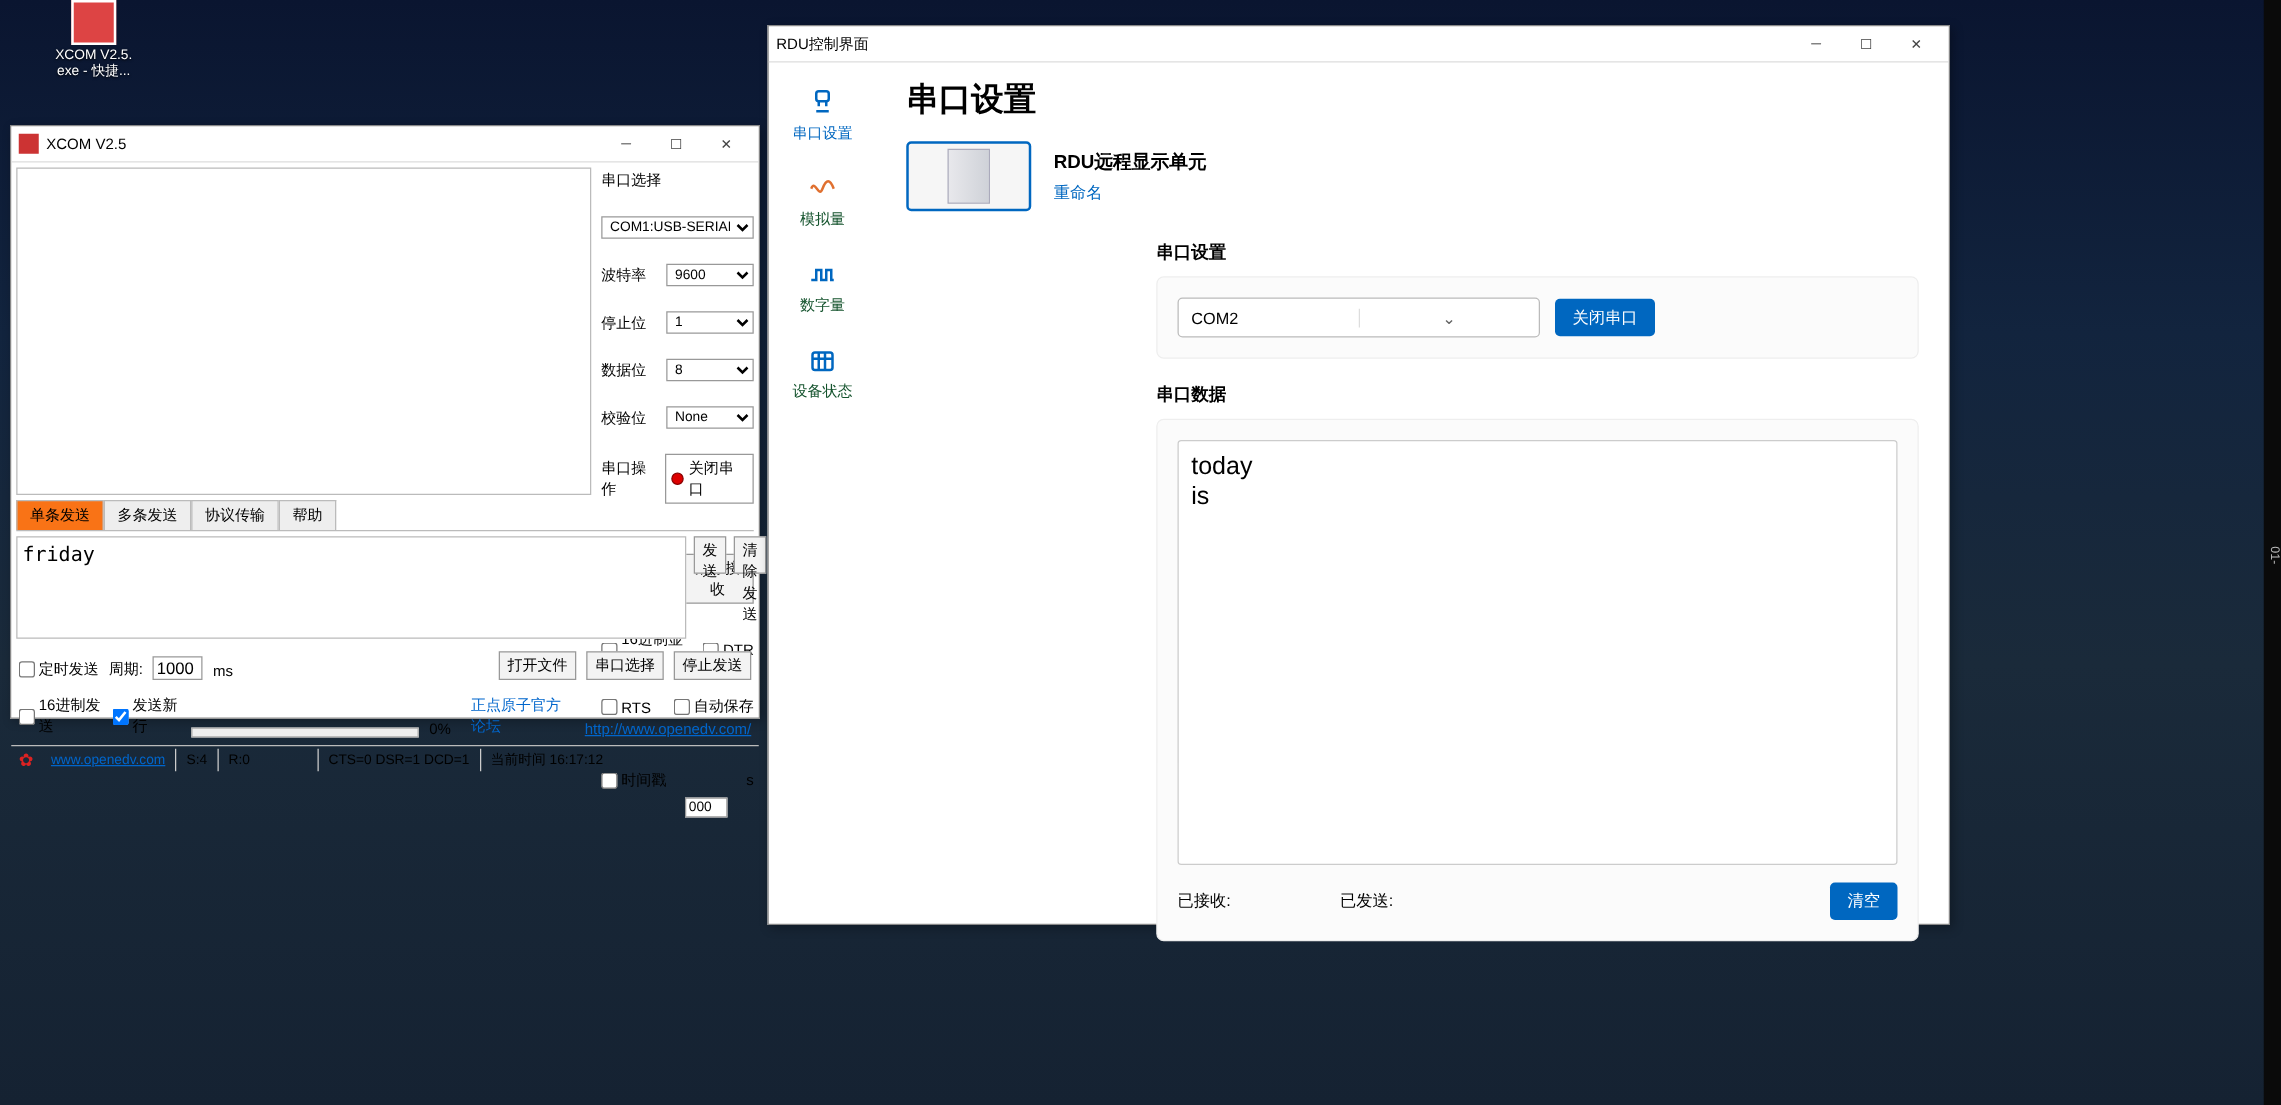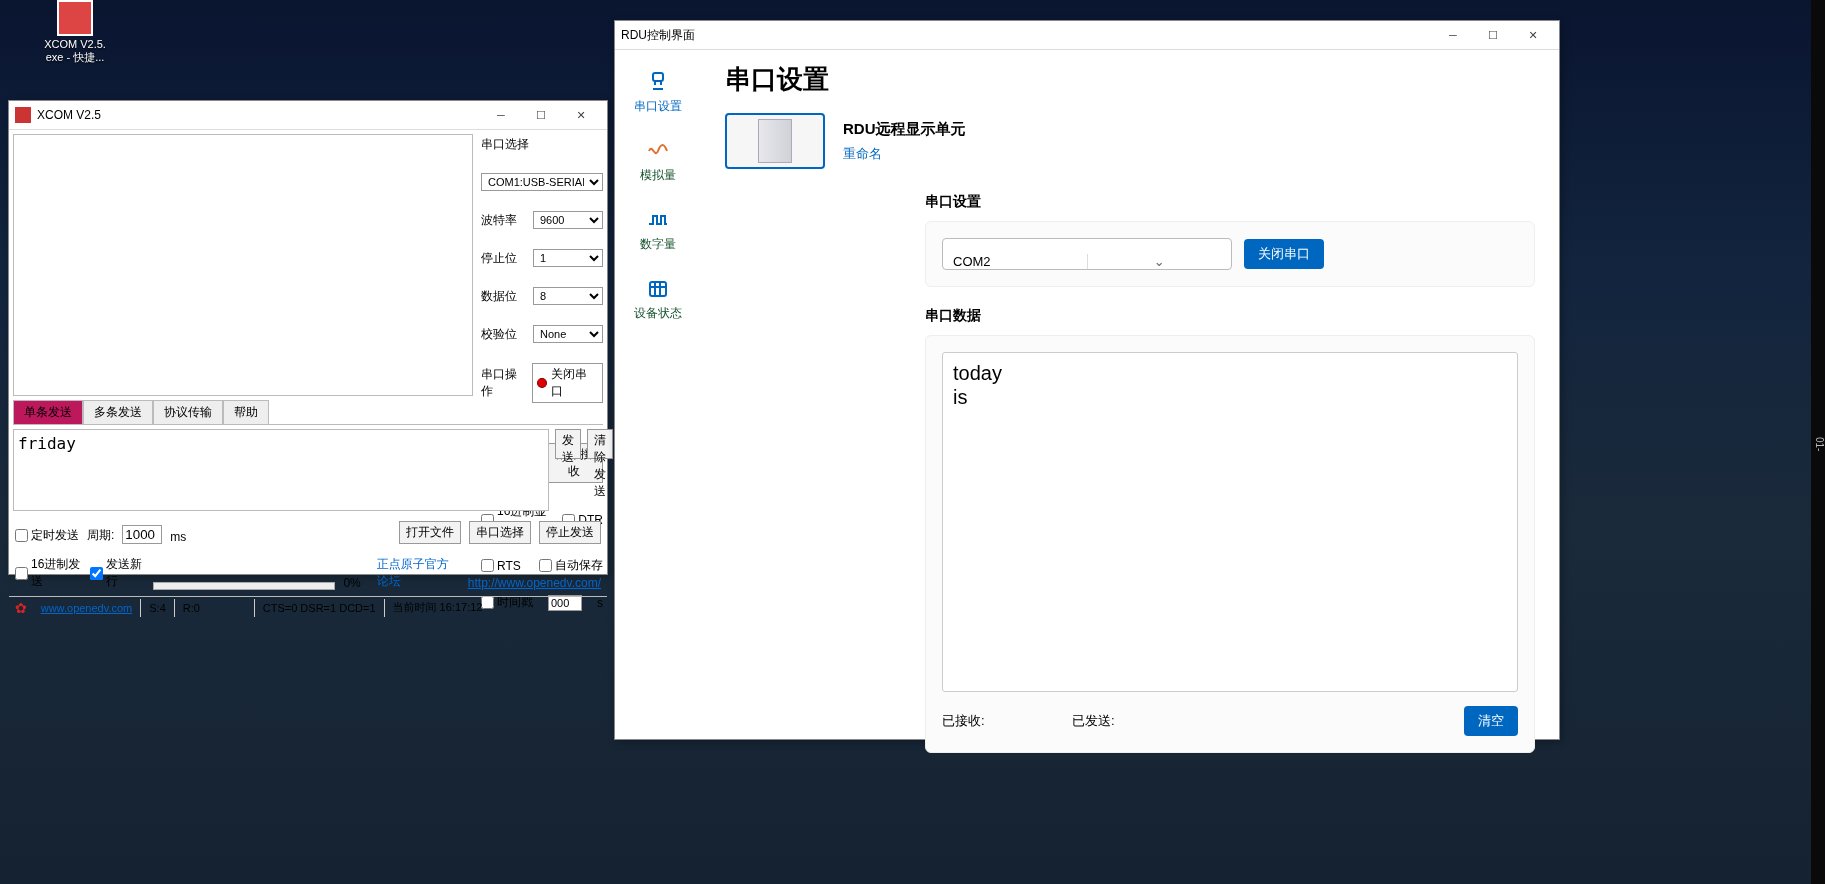--- a/index.html
+++ b/index.html
@@ -31,21 +31,21 @@
 .side-panel .row { display:flex; align-items:center; justify-content:space-between; gap:4px;}
 .side-panel .wide select { width:100%; }
 .btn { border:1px solid #999; background:#f3f3f3; padding:2px 6px; font-size:12px; cursor:pointer; }
 .btn-row { display:flex; gap:6px; }
 .chk { display:flex; align-items:center; gap:3px; font-size:12px;}
 .chk input { margin:0; }
 .conn-btn { display:flex; align-items:center; gap:4px; border:1px solid #999; padding:2px 4px; background:#fff; cursor:pointer;}
 .conn-dot { width:10px;height:10px;border-radius:50%;background:#d00;border:1px solid #800;}
 .tabs { display:flex; border-bottom:1px solid #bbb; margin:0 4px; font-size:12px;}
 .tab { padding:3px 10px; border:1px solid #bbb; border-bottom:none; background:#eee; cursor:pointer;}
-.tab.active { background:#be185d; }
+.tab.active { background:#f97316; }
 .tx-row { display:flex; margin:4px; gap:6px;}
 .tx-text { flex:1; height:82px; border:1px solid #bbb; padding:4px; font-family:monospace; font-size:16px; resize:none;}
 .tx-btns { display:flex; gap:6px; width:48px;}
 .opts-row { display:flex; align-items:flex-end; gap:8px; margin:6px 6px; font-size:12px;}
 .opts-row .grow { flex:1; }
 .opts-row input.period { width:40px; border:1px solid #999; padding:1px 2px;}
 .progress { height:8px; width:210px; border:1px solid #aaa; background:#eee; }
 .link { color:#0066cc; text-decoration:underline; cursor:pointer;}
 .statusbar { display:flex; border-top:1px solid #bbb; font-size:11px; align-items:center;}
 .statusbar .cell { border-right:1px solid #ccc; padding:3px 8px; }
@@ -62,21 +62,21 @@
 .main { flex:1; padding:12px 24px; overflow:auto;}
 .main h1 { font-size:26px; font-weight:600; margin-bottom:16px;}
 .device-row { display:flex; align-items:center; gap:18px; margin-bottom:24px;}
 .device-thumb { width:100px; height:56px; border:2px solid #0067c0; border-radius:4px; display:flex; align-items:center; justify-content:center; background:#f6f6f6;}
 .device-thumb .chassis { width:34px; height:44px; background:linear-gradient(90deg,#e8e8ec,#cfd2d8); border:1px solid #aab; }
 .device-info .dname { font-size:15px; font-weight:600;}
 .device-info .rename { color:#0067c0; font-size:13px; cursor:pointer; margin-top:6px; display:inline-block;}
 .section-h { font-size:14px; font-weight:600; margin:10px 0 10px 200px;}
 .card { background:#fbfbfb; border:1px solid #eee; border-radius:6px; padding:16px; margin-left:200px; margin-bottom:20px;}
 .port-row { display:flex; gap:12px; align-items:center;}
-.combo { flex:1; max-width:290px; display:flex; border:1px solid #bbb; border-radius:4px; background:#fff; height:32px; align-items:flex-end;}
+.combo { flex:1; max-width:290px; display:flex; border:1px solid #bbb; border-radius:4px; background:#fff; height:32px; align-items:center;}
 .combo span { flex:1; padding:0 10px; font-size:13px;}
 .combo .caret { width:32px; text-align:center; border-left:1px solid #ddd; color:#666;}
 .pbtn { background:#0067c0; color:#fff; border:none; border-radius:4px; padding:6px 14px; font-size:13px; cursor:pointer;}
 .data-box { border:1px solid #ccc; border-radius:3px; min-height:340px; padding:8px 10px; background:#fff; font-size:20px; line-height:1.2; white-space:pre-wrap;}
 .data-footer { display:flex; align-items:center; margin-top:14px; font-size:13px;}
 .data-footer .col { width:130px;}
 .data-footer .sp { flex:1;}
 </style>
 </head>
 <body>
@@ -154,21 +154,21 @@
           <label class="chk">
               <input type="checkbox" style="">
               <span>自动保存</span>
             </label>
         </div>
         <div class="row">
           <label class="chk">
               <input type="checkbox" style="">
               <span>时间戳</span>
             </label>
-          <input type="text" style="width: 34px;" value="000">
+          <input type="text" style="width: 34px; margin-top: 44px;" value="000">
           <span>s</span>
         </div>
       </div>
     </div>
 
     <div class="tabs">
       <div class="tab active">单条发送</div>
       <div class="tab">多条发送</div>
       <div class="tab">协议传输</div>
       <div class="tab">帮助</div>

